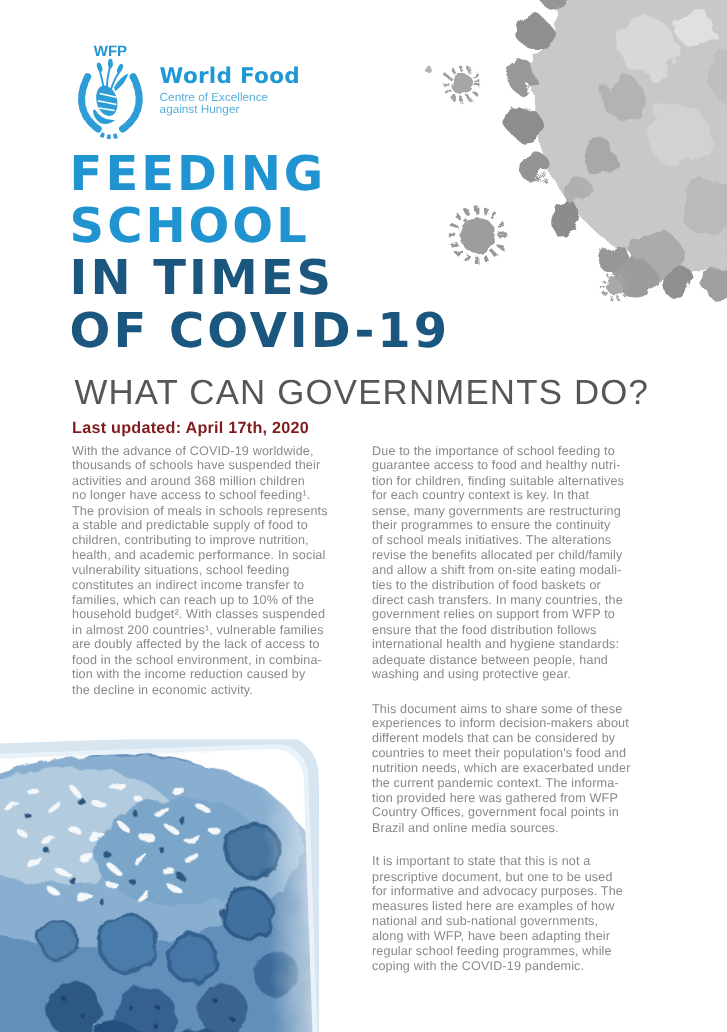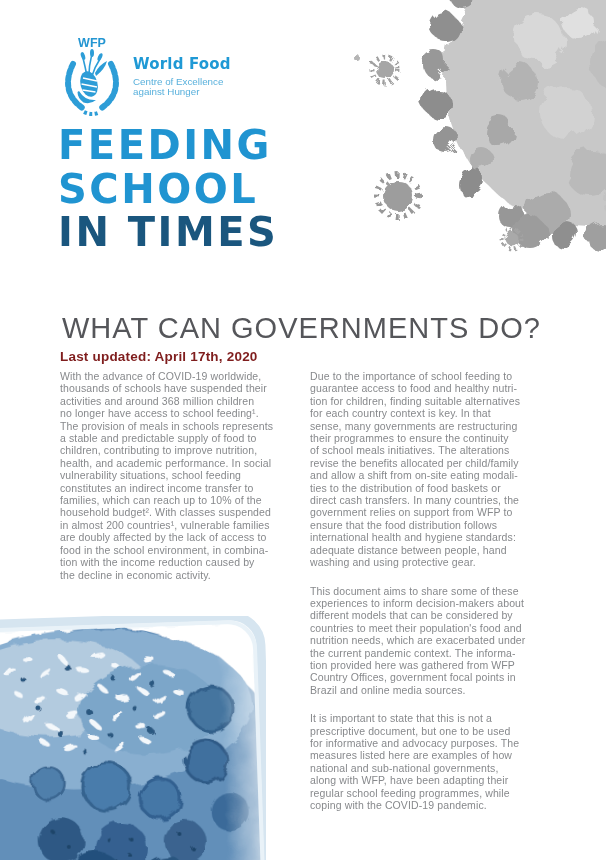--- a/index.html
+++ b/index.html
@@ -5,21 +5,21 @@
   html,body{margin:0;padding:0;background:#ffffff;}
   .page{
     position:relative;width:606px;height:860px;background:#ffffff;
     overflow:hidden;font-family:"Liberation Sans",sans-serif;
   }
   
   .logo-block{position:absolute;left:58px;top:34px;display:flex;}
   .emblem{width:68px;height:84px;}
   .logo-text{position:absolute;left:75px;top:22px;width:140px;}
   .logo-name{font-family:"DejaVu Sans",sans-serif;font-weight:bold;
-    font-size:15px;line-height:16.5px;color:#1f99d5;letter-spacing:0.2px;}
+    font-size:18px;line-height:16.5px;color:#1f99d5;letter-spacing:0.2px;}
   .logo-division{margin-top:4px;font-size:9.8px;line-height:10.8px;color:#58b0dc;}
   
   .headline{position:absolute;left:58px;top:124px;margin:0;
     font-family:"DejaVu Sans",sans-serif;font-weight:bold;
     font-size:40px;line-height:43.5px;letter-spacing:2.5px;}
   .headline .light{display:block;color:#2094d1;}
   .headline .dark{display:block;color:#1a567e;}
   .subtitle{position:absolute;left:58px;top:308px;
     font-size:29px;letter-spacing:1px;color:#55565a;font-weight:normal;margin:4px;}
   .last-updated{position:absolute;left:60px;top:349px;
@@ -124,20 +124,21 @@
         <div>Centre of Excellence</div>
         <div>against Hunger</div>
       </div>
     </div>
   </header>
 
   <h1 class="headline">
     <span class="light">FEEDING</span>
     <span class="light">SCHOOL</span>
     <span class="dark">IN TIMES</span>
+    <span class="dark">OF COVID-19</span>
   </h1>
 
   <h2 class="subtitle">WHAT CAN GOVERNMENTS DO?</h2>
 
   <div class="last-updated">Last updated: April 17th, 2020</div>
 
   <div class="col col-left">
     <p>With the advance of COVID-19 worldwide,
 thousands of schools have suspended their
 activities and around 368 million children

